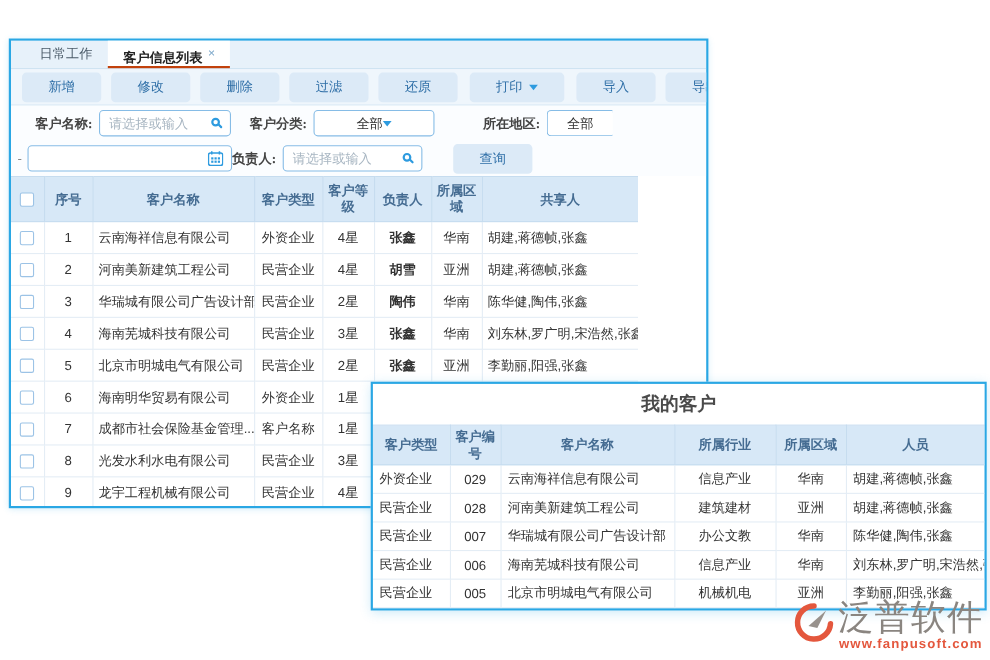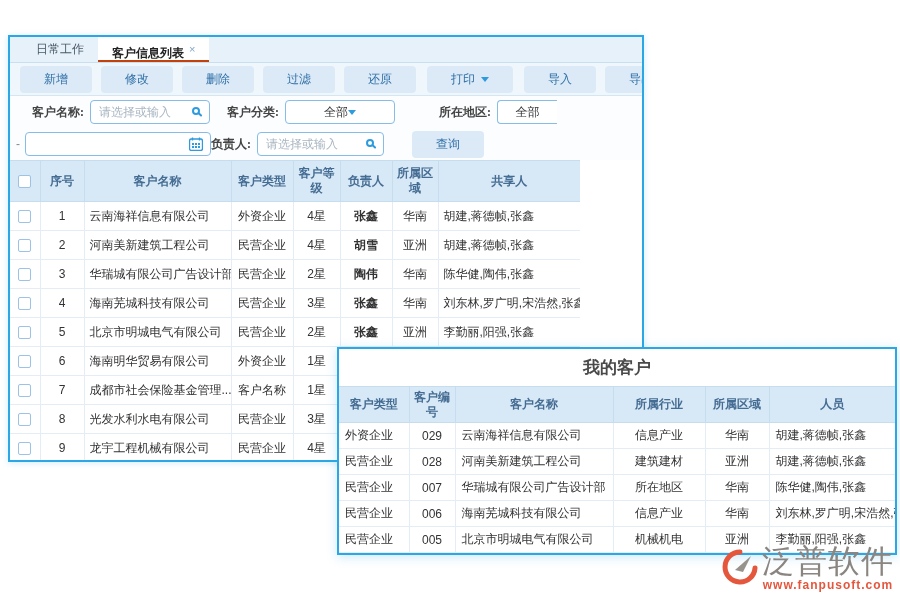--- a/index.html
+++ b/index.html
@@ -306,21 +306,21 @@
         <td class="link c">028</td>
         <td class="link">河南美新建筑工程公司</td>
         <td class="c">建筑建材</td>
         <td class="c">亚洲</td>
         <td>胡建,蒋德帧,张鑫</td>
       </tr>
       <tr>
         <td>民营企业</td>
         <td class="link c">007</td>
         <td class="link">华瑞城有限公司广告设计部</td>
-        <td class="c">所在地区</td>
+        <td class="c">办公文教</td>
         <td class="c">华南</td>
         <td>陈华健,陶伟,张鑫</td>
       </tr>
       <tr>
         <td>民营企业</td>
         <td class="link c">006</td>
         <td class="link">海南芜城科技有限公司</td>
         <td class="c">信息产业</td>
         <td class="c">华南</td>
         <td>刘东林,罗广明,宋浩然,张鑫</td>

